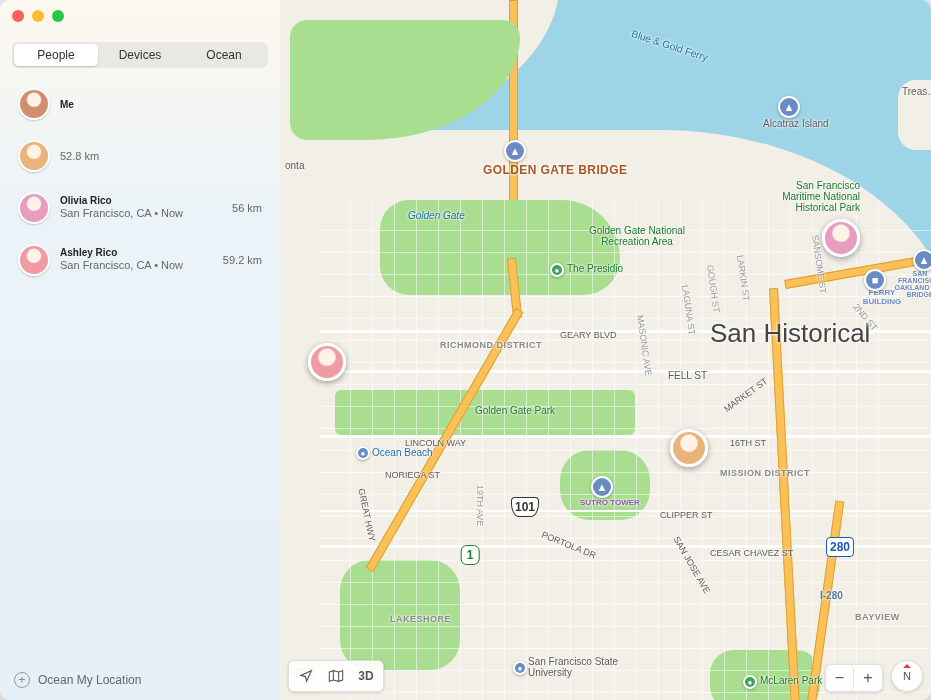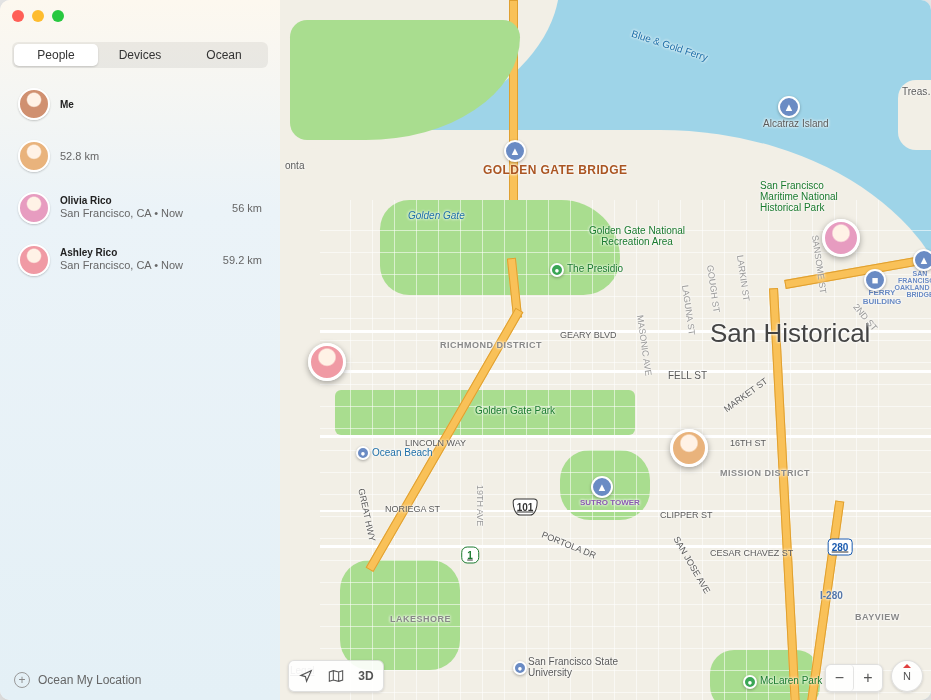--- a/index.html
+++ b/index.html
@@ -31,21 +31,21 @@
 .label { position:absolute; font-size:10px; color:#5a5a5a; white-space:nowrap; text-shadow:0 0 3px #fff,0 0 3px #fff; }
 .label.big { font-size:26px; font-weight:500; color:#444; }
 .label.dist { font-size:9px; letter-spacing:.5px; text-transform:uppercase; color:#888; font-weight:600;}
 .label.green { color:#1a7a2e; font-size:10px; font-weight:500;}
 .label.blue { color:#1e6fa8; font-size:10px; font-weight:500;}
 .label.street { font-size:9px; color:#999; transform:rotate(var(--rot,0deg)); transform-origin:left center;}
 .pin { position:absolute; width:38px; height:38px; border-radius:50%; border:3px solid #fff; box-shadow:0 2px 6px rgba(0,0,0,.35); transform:translate(-50%,-50%); }
 .poi { position:absolute; width:22px; height:22px; border-radius:50%; background:#6a8bc4; border:2px solid #fff; box-shadow:0 1px 3px rgba(0,0,0,.3); transform:translate(-50%,-50%); display:flex;align-items:center;justify-content:center;color:#fff;font-size:11px;}
 .poi.small{width:14px;height:14px;font-size:8px;}
 .poi.green{background:#3aa655;}
-.shield { position:absolute; transform:translate(-50%,-50%); font-size:10px; font-weight:700; color:#333;text-decoration:underline; }
+.shield { position:absolute; transform:translate(-50%,-50%); font-size:12px; font-weight:700; color:#333; }
 .shield-101 { background:#fff; border:1.5px solid #333; border-radius:4px 4px 8px 8px / 4px 4px 14px 14px; padding:2px 3px; }
 .shield-1 { background:#fff; border:1.5px solid #1a7a2e; color:#1a7a2e; border-radius:6px; padding:2px 5px;}
 .shield-280 { background:#fff; border:1.5px solid #1a5bb0; color:#1a5bb0; border-radius:4px; padding:2px 3px;}
 .legal { position:absolute; left:10px; bottom:24px; font-size:10px; color:#777; text-decoration:underline; cursor:pointer; }
 .map-toolbar { position:absolute; left:8px; bottom:8px; display:flex; gap:4px; background:rgba(255,255,255,.9); border:1px solid rgba(0,0,0,.12); border-radius:6px; padding:4px; box-shadow:0 1px 3px rgba(0,0,0,.15);align-items:flex-end;}
 .tbtn { width:26px; height:22px; display:flex; align-items:center; justify-content:center; font-size:12px; color:#555; cursor:pointer; border-radius:4px;}
 .zoom { position:absolute; right:48px; bottom:8px; display:flex; background:rgba(255,255,255,.9); border:1px solid rgba(0,0,0,.12); border-radius:6px; box-shadow:0 1px 3px rgba(0,0,0,.15);}
 .zoom .tbtn{width:28px;height:26px;font-size:16px;}
 .zoom .tbtn:first-child{border-right:1px solid rgba(0,0,0,.1);}
 .compass { position:absolute; right:8px; bottom:8px; width:32px; height:32px; border-radius:50%; background:rgba(255,255,255,.9); border:1px solid rgba(0,0,0,.12); box-shadow:0 1px 3px rgba(0,0,0,.15); display:flex; align-items:center; justify-content:center; font-size:11px; color:#555; cursor:pointer;}
@@ -181,28 +181,28 @@
     <div class="highway" style="left:540px;top:500px;width:9px;height:220px;transform:rotate(8deg);"></div>
 
     <div class="label big" style="left:430px;top:318px;">San Historical</div>
 
     <div class="label blue" style="left:350px;top:40px;transform:rotate(18deg);">Blue &amp; Gold Ferry</div>
     <div class="label" style="left:483px;top:118px;text-align:center;width:60px;">Alcatraz Island</div>
     <div class="label" style="left:622px;top:86px;width:36px;">Treas… Isla…</div>
     <div class="label" style="left:5px;top:160px;">onta</div>
     <div class="label blue" style="left:128px;top:210px;font-style:italic;">Golden Gate</div>
     <div class="label" style="left:203px;top:163px;font-size:12px;letter-spacing:.4px;font-weight:600;color:#aa5522;">GOLDEN GATE BRIDGE</div>
-    <div class="label green" style="left:480px;top:180px;width:100px;white-space:normal;text-align:left;">San Francisco Maritime National Historical Park</div>
+    <div class="label green" style="left:480px;top:180px;width:100px;white-space:normal;text-align:right;">San Francisco Maritime National Historical Park</div>
     <div class="label green" style="left:302px;top:225px;width:110px;white-space:normal;text-align:center;">Golden Gate National Recreation Area</div>
     <div class="label green" style="left:287px;top:263px;">The Presidio</div>
     <div class="label dist" style="left:160px;top:340px;">RICHMOND DISTRICT</div>
     <div class="label green" style="left:195px;top:405px;">Golden Gate Park</div>
     <div class="label" style="left:125px;top:438px;font-size:9px;">LINCOLN WAY</div>
     <div class="label blue" style="left:92px;top:447px;">Ocean Beach</div>
-    <div class="label" style="left:105px;top:470px;font-size:9px;margin-top:34px;">NORIEGA ST</div>
+    <div class="label" style="left:105px;top:470px;font-size:9px;">NORIEGA ST</div>
     <div class="label" style="left:60px;top:510px;font-size:9px;transform:rotate(78deg);">GREAT HWY</div>
     <div class="label" style="left:260px;top:540px;font-size:9px;transform:rotate(22deg);">PORTOLA DR</div>
     <div class="label" style="left:300px;top:498px;font-size:8px;font-weight:600;color:#8a5ab0;">SUTRO TOWER</div>
     <div class="label dist" style="left:110px;top:614px;">LAKESHORE</div>
     <div class="label" style="left:248px;top:656px;width:100px;white-space:normal;">San Francisco State University</div>
     <div class="label green" style="left:480px;top:675px;">McLaren Park</div>
     <div class="label" style="left:280px;top:330px;font-size:9px;">GEARY BLVD</div>
     <div class="label" style="left:388px;top:370px;font-size:10px;">FELL ST</div>
     <div class="label" style="left:440px;top:390px;font-size:9px;transform:rotate(-36deg);">MARKET ST</div>
     <div class="label" style="left:450px;top:438px;font-size:9px;">16TH ST</div>

